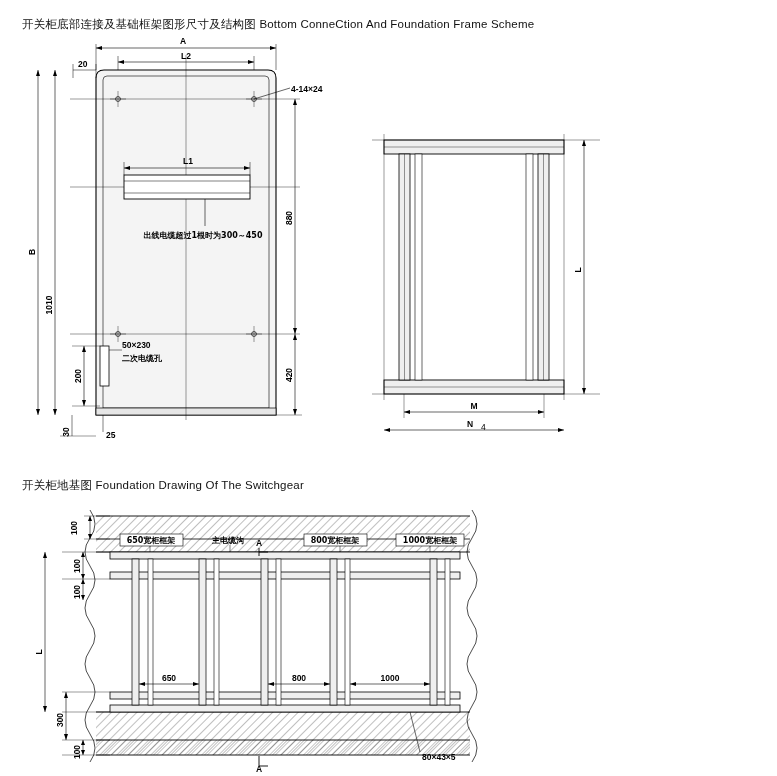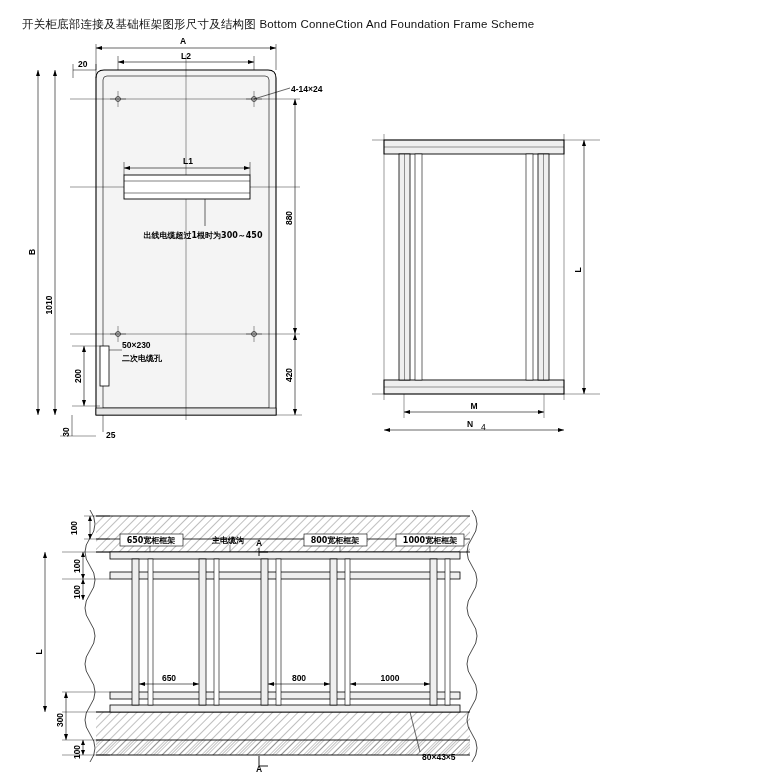--- a/index.html
+++ b/index.html
@@ -54,20 +54,21 @@
     fill: #000;
     font-weight: bold;
   }
 </style>
 </head>
 <body>
 
 <div class="page">
 
   <div class="title" id="title-1">开关柜底部连接及基础框架图形尺寸及结构图 Bottom ConneCtion And Foundation Frame Scheme</div>
+  <div class="title" id="title-2">开关柜地基图 Foundation Drawing Of The Switchgear</div>
 
   <svg class="draw" viewBox="0 0 777 776">
 
     <g>
 
       <path d="M96 78 Q96 70 104 70 L268 70 Q276 70 276 78 L276 415 L96 415 Z" fill="#f4f4f4" stroke="#000" stroke-width="1.1"></path>
 
       <path d="M103 80 Q103 76 107 76 L265 76 Q269 76 269 80 L269 408 L103 408 Z" fill="none" stroke="#000" stroke-width="0.6"></path>
 
       <rect x="96" y="408" width="180" height="7" fill="#e6e6e6" stroke="#000" stroke-width="0.7"></rect>

